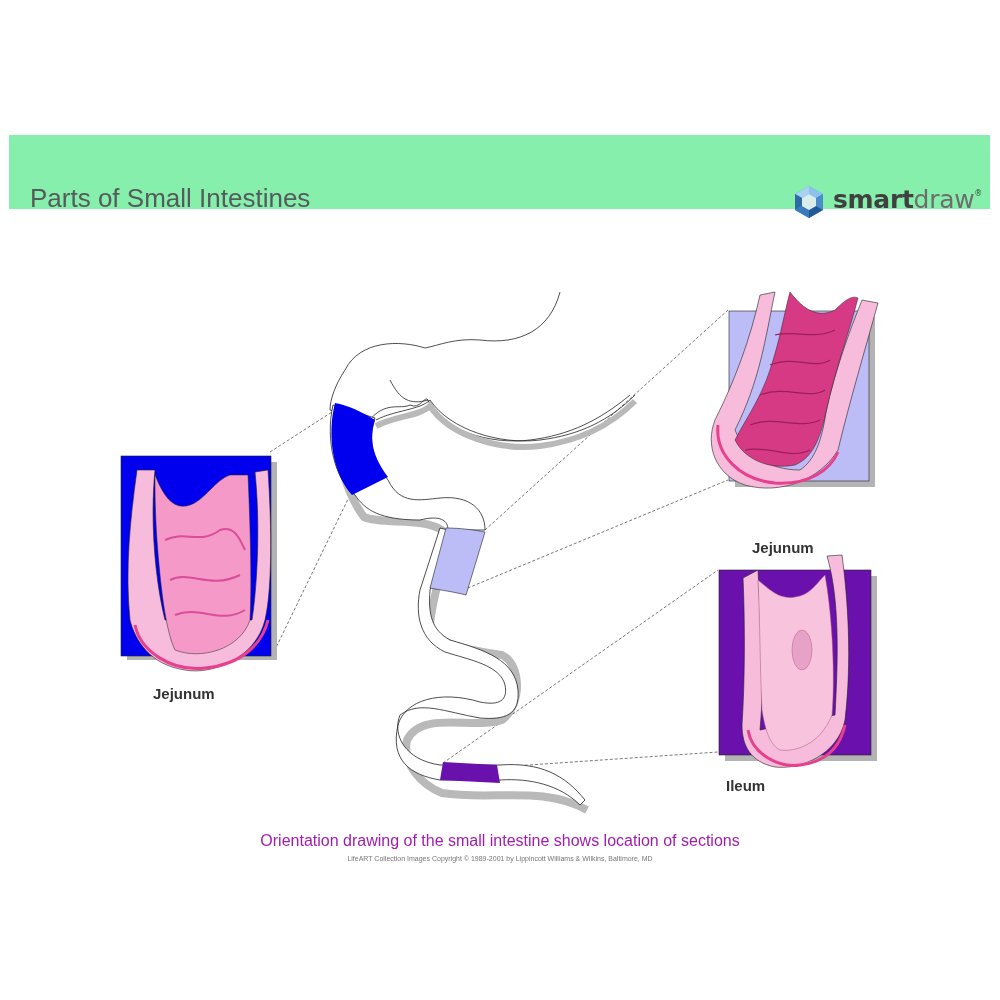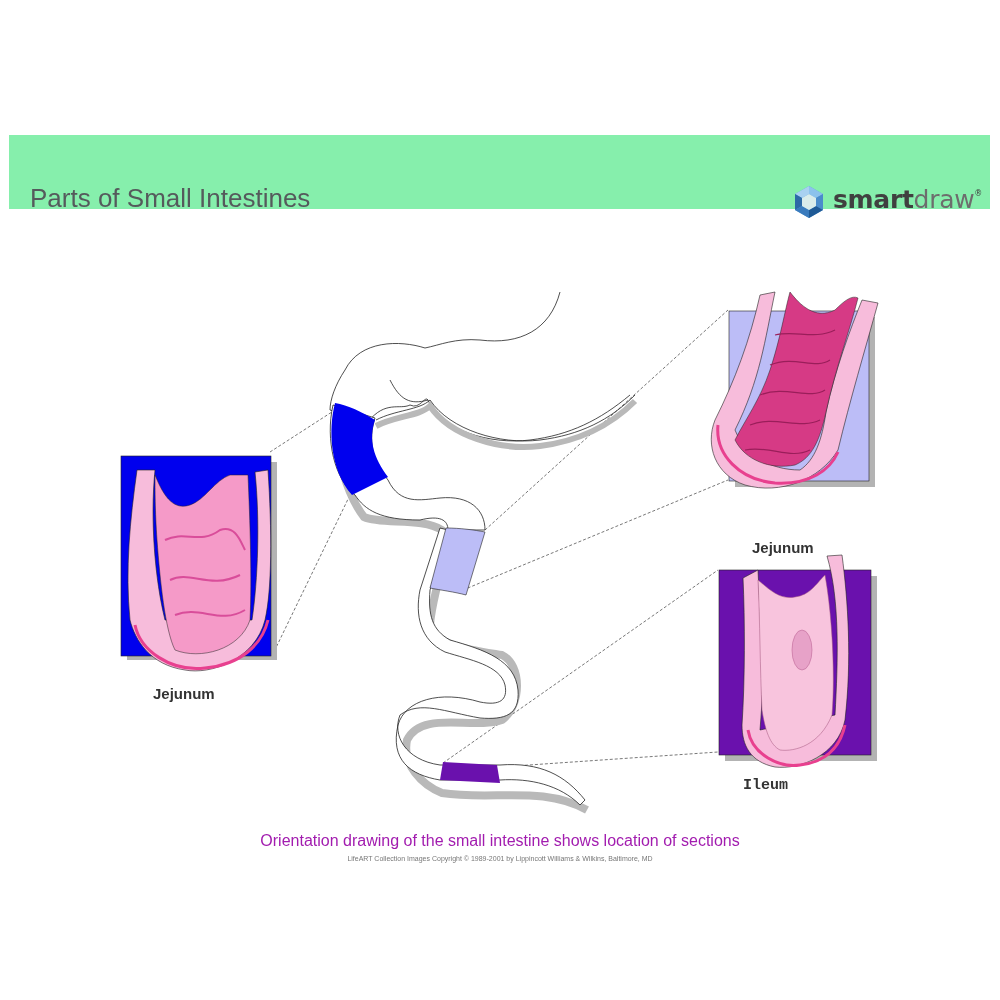--- a/index.html
+++ b/index.html
@@ -97,16 +97,16 @@
     <rect x="719" y="570" width="152" height="185" fill="#6a11ad" stroke="#222" stroke-width="0.6"></rect>
     <path d="M743,578 L758,570 C760,620 765,680 760,730 L835,715 C838,660 840,600 827,556 L842,555 C848,600 852,660 845,720 C838,755 800,770 775,767 C750,762 742,745 742,725 C745,680 745,620 743,578 Z" fill="#f7bcdb" stroke="#222" stroke-width="0.6"></path>
     <path d="M758,580 C770,590 780,600 795,597 C810,595 815,585 825,575 C833,620 835,680 832,715 C820,745 795,752 780,750 C770,745 765,730 762,710 C760,670 760,620 758,580 Z" fill="#f8c4dd" stroke="#a0527a" stroke-width="0.5"></path>
     <ellipse cx="802" cy="650" rx="10" ry="20" fill="#e7a2c8" stroke="#c06a98" stroke-width="0.6"></ellipse>
     <path d="M748,730 C752,755 780,768 800,765 C825,762 840,748 845,725" fill="none" stroke="#e8408f" stroke-width="3"></path>
   </g>
 </svg>
 
 <div class="label" style="left:153px; top:685px;">Jejunum</div>
 <div class="label" style="left:752px; top:539px;">Jejunum</div>
-<div class="label" style="left:743px; top:777px;font-family:Liberation Mono, monospace;">Ileum</div>
+<div class="label" style="left:726px; top:777px;">Ileum</div>
 
 <div class="caption">Orientation drawing of the small intestine shows location of sections</div>
 <div class="copyright">LifeART Collection Images Copyright © 1989-2001 by Lippincott Williams &amp; Wilkins, Baltimore, MD</div>
 
 </body></html>

